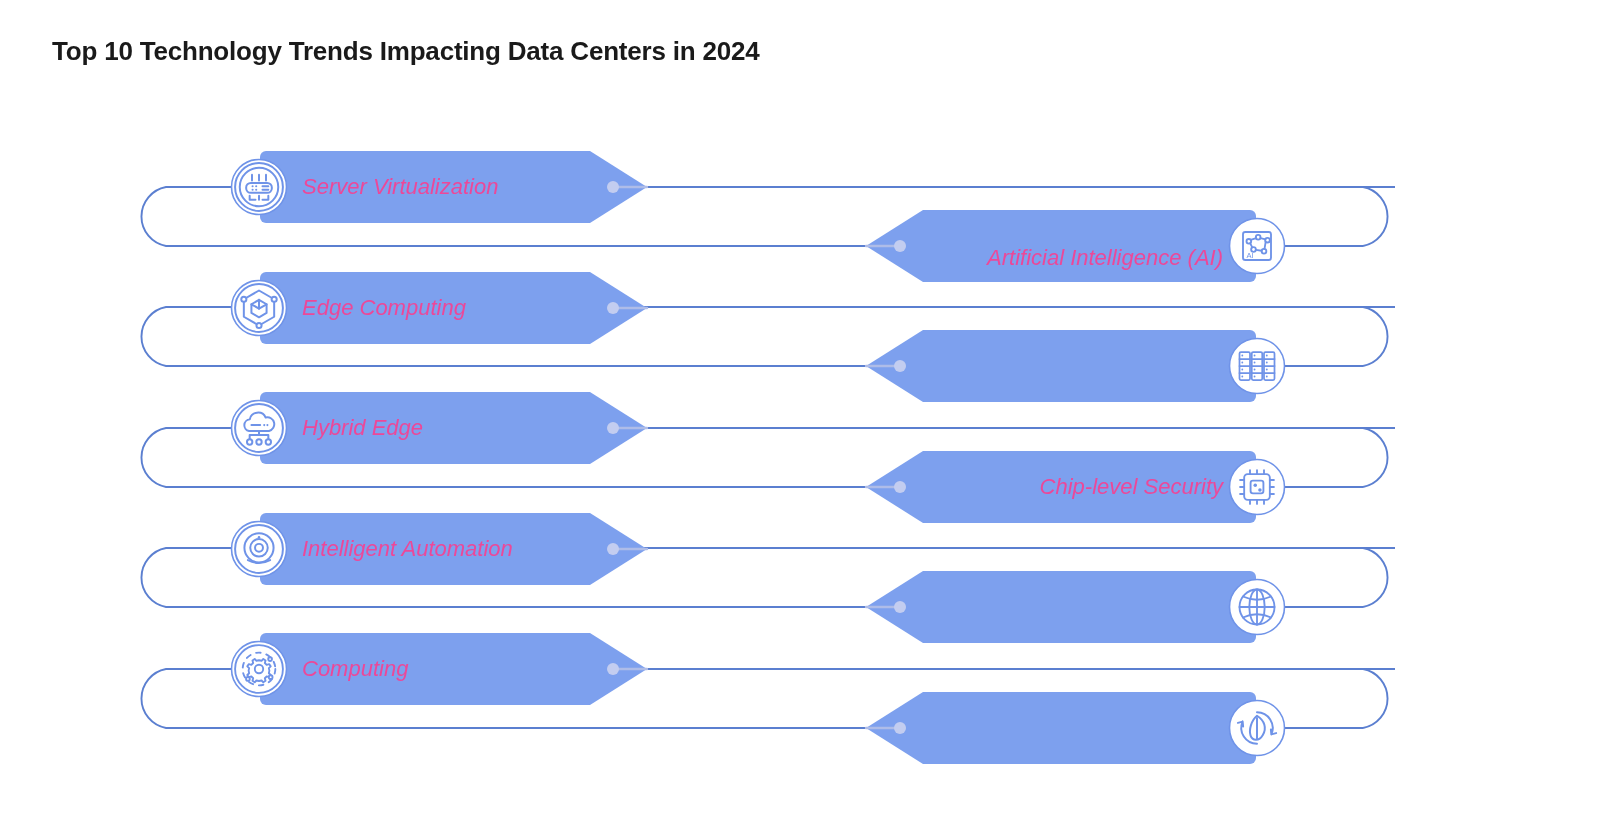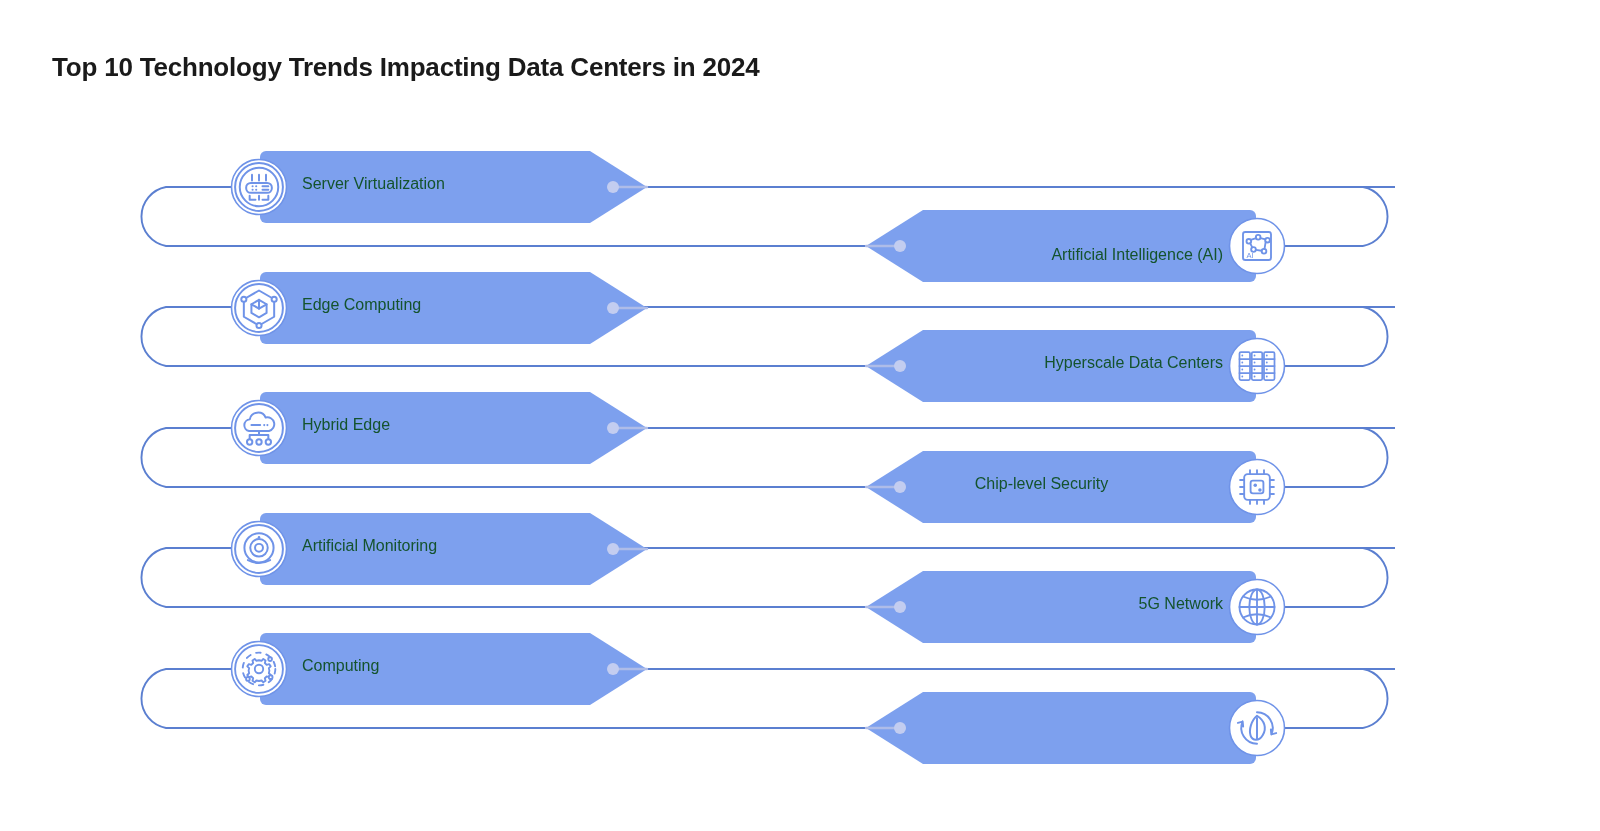--- a/index.html
+++ b/index.html
@@ -4,40 +4,41 @@
 <style>
   * { box-sizing: border-box; margin: 0; padding: 0; }
   html, body {
     width: 1600px; height: 831px;
     background: #ffffff;
     font-family: "Liberation Sans", sans-serif;
     overflow: hidden;
   }
   #page-title {
     position: absolute;
-    left: 52px; top: 52px;
+    left: 52px; top: 36px;
     font-size: 26px;
     font-weight: bold;
     color: #1a1a1a;
     letter-spacing: -0.2px;
     white-space: nowrap;
   }
   #infographic {
     position: absolute;
     left: 0; top: 0;
     width: 1600px; height: 831px;
   }
   svg.board { position: absolute; left: 0; top: 0; width: 1600px; height: 831px; }
   .node-label {
     position: absolute;
-    color: #14532d;
-    font-size: 16px;
+    color: #ec4899;
+    font-size: 22px;
     font-family: "Liberation Sans", sans-serif;
     white-space: nowrap;
     line-height: 1;
+    font-style: italic;
   }
   .node-label.left  { text-align: left; }
   .node-label.right { text-align: right; }
 </style>
 </head>
 <body>
 
 <div id="page-title">Top 10 Technology Trends Impacting Data Centers in 2024</div>
 
 <div id="infographic">
@@ -295,23 +296,21 @@
 
       <circle cx="1257" cy="728" r="27.5" fill="#ffffff" stroke="#6f93e8" stroke-width="1.6"></circle>
       <use href="#ic-leaf" x="1229" y="700" width="56" height="56"></use>
     </g>
   </svg>
 
   <div class="node-label left" style="left:302px; top:176px;">Server Virtualization</div>
   <div class="node-label right" style="left:860px; top:247px; width:363px;">Artificial Intelligence (AI)</div>
 
   <div class="node-label left" style="left:302px; top:297px;">Edge Computing</div>
-  <div class="node-label right" style="left:860px; top:355px; width:363px;">Hyperscale Data Centers</div>
 
   <div class="node-label left" style="left:302px; top:417px;">Hybrid Edge</div>
-  <div class="node-label right" style="left:860px; top:476px; width:363px;text-align:center;">Chip-level Security</div>
-
-  <div class="node-label left" style="left:302px; top:538px;">Artificial Monitoring</div>
-  <div class="node-label right" style="left:860px; top:596px; width:363px;">5G Network</div>
+  <div class="node-label right" style="left:860px; top:476px; width:363px;">Chip-level Security</div>
+
+  <div class="node-label left" style="left:302px; top:538px;">Intelligent Automation</div>
 
   <div class="node-label left" style="left:302px; top:658px;">Computing</div>
 
 </div>
 
 </body></html>

